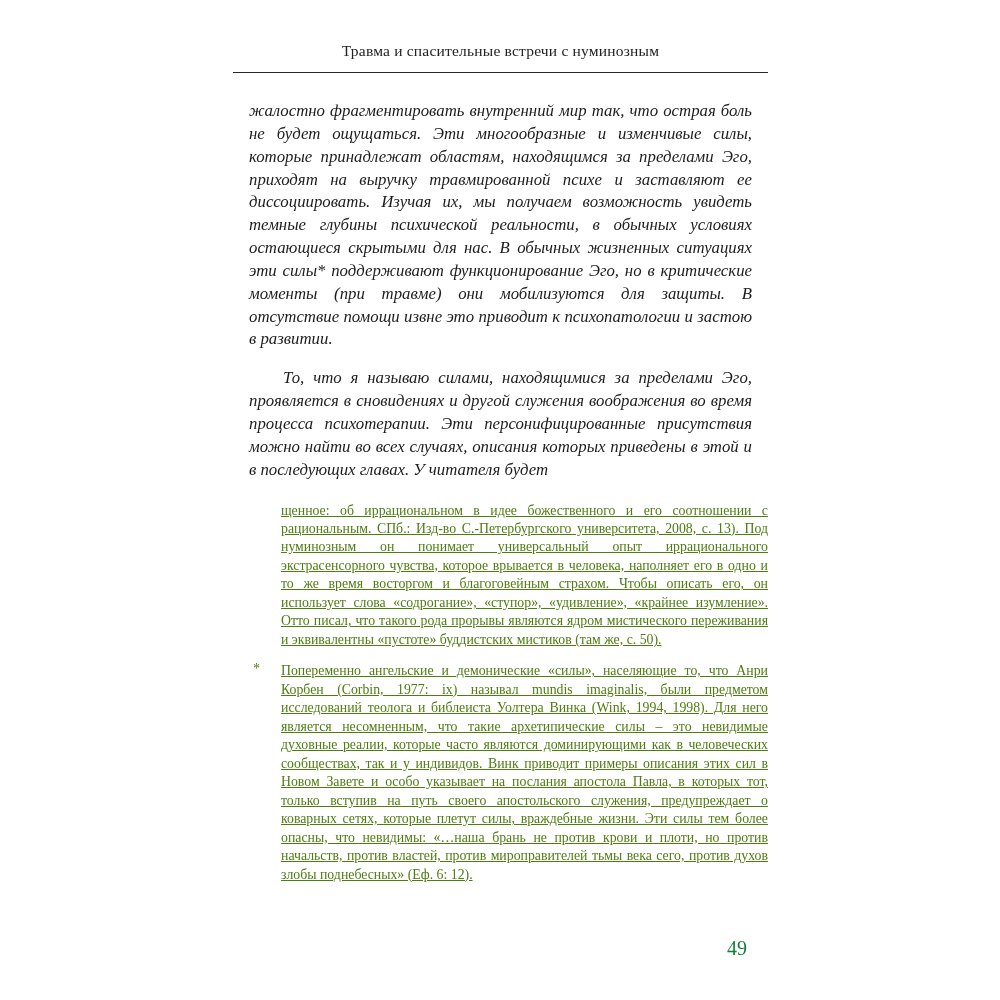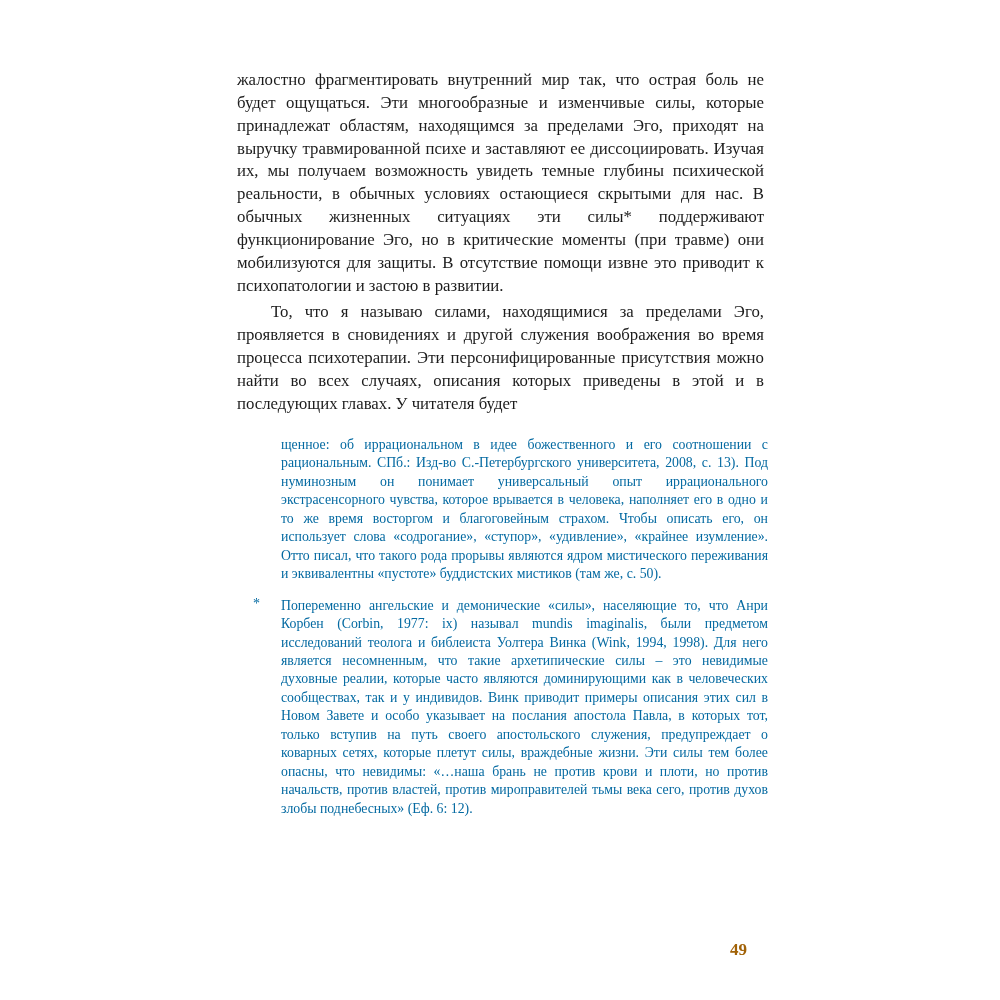--- a/index.html
+++ b/index.html
@@ -30,61 +30,64 @@
     padding-bottom: 12px;
     border-bottom: 1px solid #2a2a2a;
   }
   .main-text {
     margin-top: 27px;
     font-size: 16.8px;
     line-height: 1.36;
     text-align: justify;
   }
   .main-text p {
-    margin: 4px;
+    margin: 16px;
+    font-style: italic;
   }
   .main-text p.indent {
     text-indent: 34px;
   }
   .footnotes {
     margin-top: 20px;
     padding-left: 48px;
     font-size: 13.8px;
     line-height: 1.34;
     text-align: justify;
-    color: #0369a1;
+    color: #4d7c0f;
+    text-decoration: underline;
   }
   .footnote {
     position: relative;
     margin: 0 0 13px 0;
   }
   .footnote:last-child {
     margin-bottom: 0;
   }
   .footnote-marker {
     position: absolute;
     left: -28px;
     top: -2px;
     font-size: 14px;
   }
   .page-number {
     position: absolute;
     right: 253px;
     bottom: 40px;
-    font-size: 17px;
-    font-weight: bold;
-    color: #a16207;
+    font-size: 20px;
+    font-weight: normal;
+    color: #15803d;
   }
 </style>
 </head>
 <body>
 
 <div class="page">
   <div class="content">
 
+    <div class="running-head">Травма и спасительные встречи с нуминозным</div>
 
     <div class="main-text">
       <p>жалостно фрагментировать внутренний мир так, что острая боль не будет ощущаться. Эти многообразные и изменчивые силы, которые принадлежат областям, находящимся за пределами Эго, приходят на выручку травмированной психе и заставляют ее диссоциировать. Изучая их, мы получаем возможность увидеть темные глубины психической реальности, в обычных условиях остающиеся скрытыми для нас. В обычных жизненных ситуациях эти силы* поддерживают функционирование Эго, но в критические моменты (при травме) они мобилизуются для защиты. В отсутствие помощи извне это приводит к психопатологии и застою в развитии.</p>
       <p class="indent">То, что я называю силами, находящимися за пределами Эго, проявляется в сновидениях и другой служения воображения во время процесса психотерапии. Эти персонифицированные присутствия можно найти во всех случаях, описания которых приведены в этой и в последующих главах. У читателя будет</p>
     </div>
 
     <div class="footnotes">
       <div class="footnote">
         <span class="footnote-marker"></span>
         <span>щенное: об иррациональном в идее божественного и его соотношении с рациональным. СПб.: Изд-во С.-Петербургского университета, 2008, с. 13). Под нуминозным он понимает универсальный опыт иррационального экстрасенсорного чувства, которое врывается в человека, наполняет его в одно и то же время восторгом и благоговейным страхом. Чтобы описать его, он использует слова «содрогание», «ступор», «удивление», «крайнее изумление». Отто писал, что такого рода прорывы являются ядром мистического переживания и эквивалентны «пустоте» буддистских мистиков (там же, с. 50).</span>

